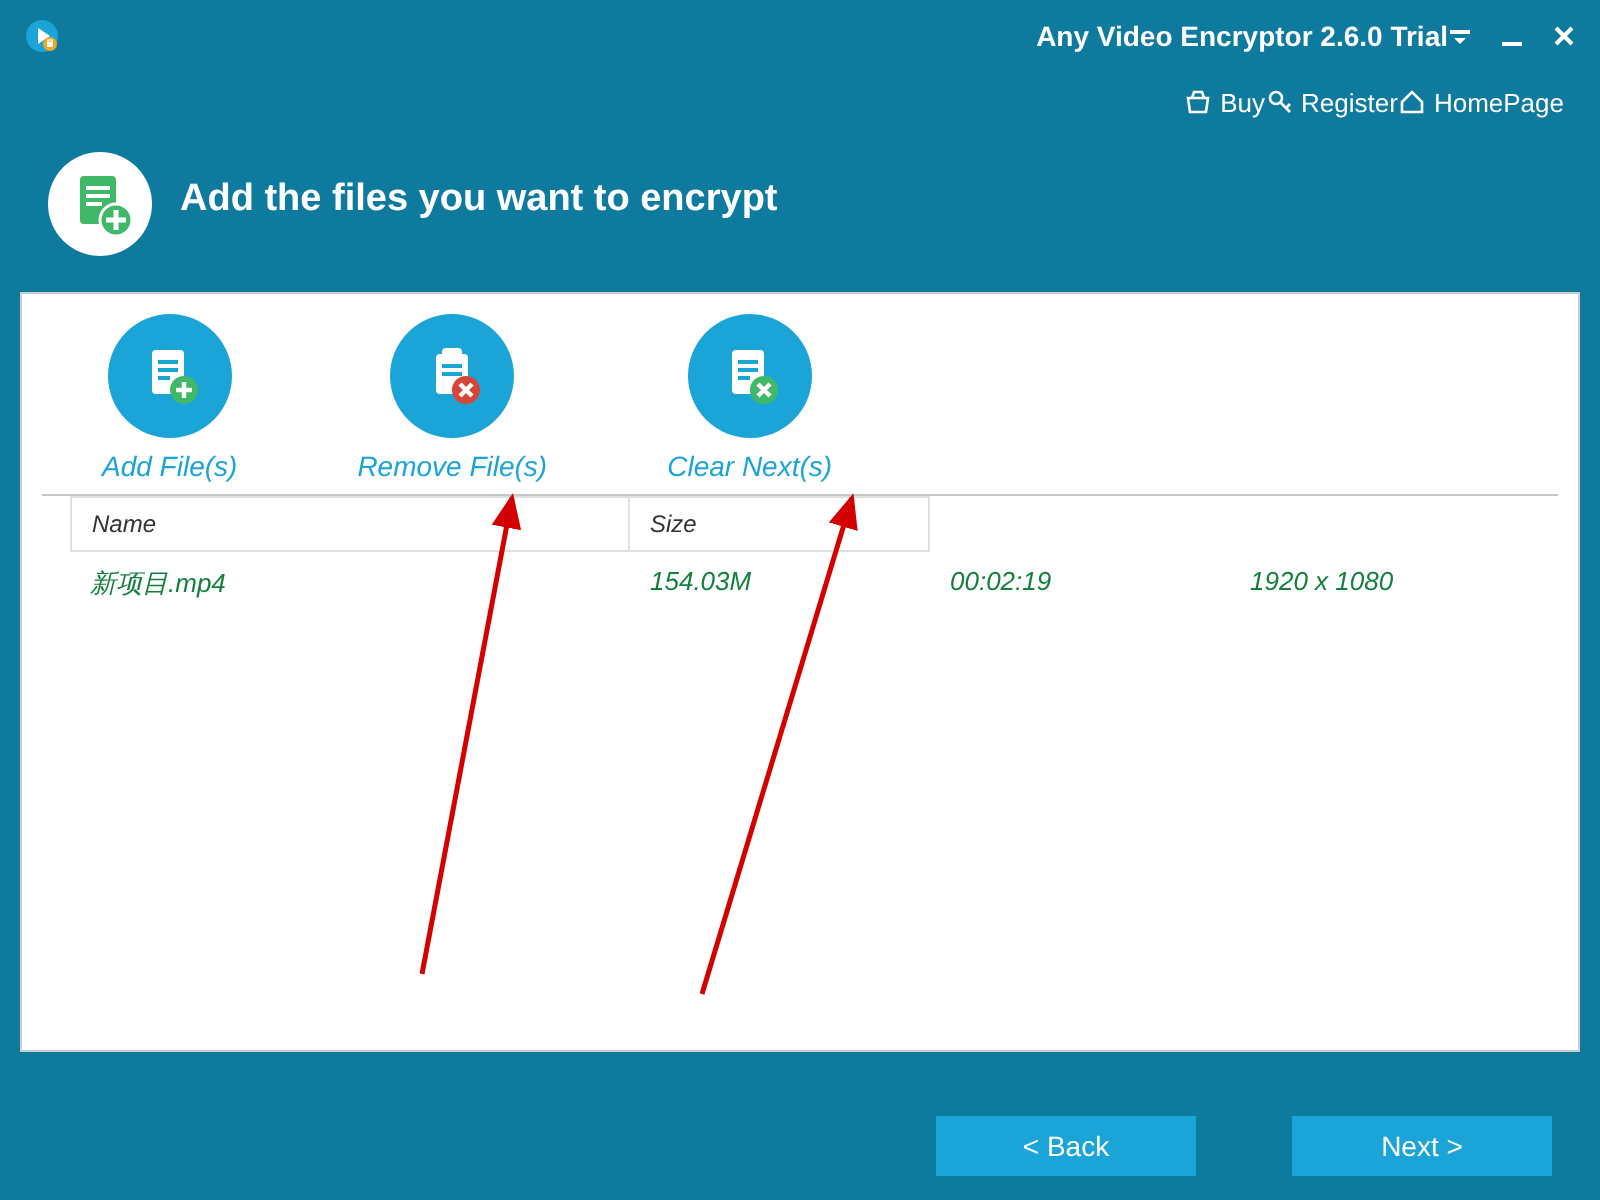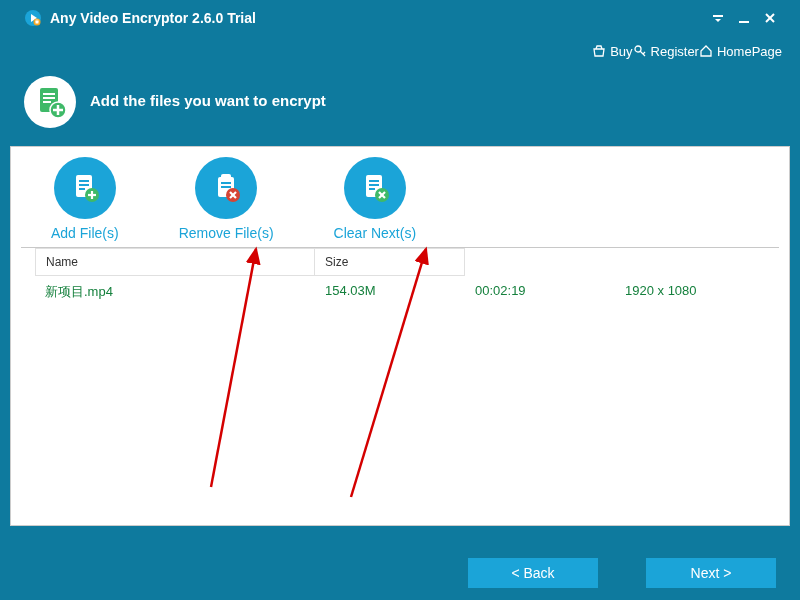--- a/index.html
+++ b/index.html
@@ -1,33 +1,33 @@
 <!DOCTYPE html>
 <html><head>
 <meta charset="utf-8">
 <style>
 * { margin: 0; padding: 0; box-sizing: border-box; font-family: "Segoe UI", Arial, sans-serif; }
 body { width: 800px; height: 600px; background: #0e7a9e; overflow: hidden; position: relative; }
 
-.titlebar { height: 36px; display: flex; align-items: center; padding: 0 24px; color: #fff; }
+.titlebar { height: 36px; display: flex; align-items: center; padding: 0 12px; color: #fff; text-align: right; }
 .titlebar .app-icon { width: 18px; height: 18px; margin-right: 8px; }
 .titlebar .title { font-size: 14px; font-weight: 600; flex: 1; }
 .titlebar .win-controls { display: flex; gap: 14px; }
 .titlebar .win-controls span { cursor: pointer; font-size: 14px; }
 
 .toolbar { height: 30px; display: flex; justify-content: flex-end; align-items: center; padding: 0 18px; }
 .toolbar a { color: #fff; text-decoration: none; font-size: 13px; display: flex; align-items: center; gap: 4px; cursor: pointer; }
 .toolbar .ticon { display: inline-block; }
 
 .header { display: flex; align-items: center; gap: 14px; padding: 10px 24px 18px 24px; color: #fff; }
 .header .hicon { width: 52px; height: 52px; border-radius: 50%; background: #fff; display: flex; align-items: center; justify-content: center; flex-shrink: 0; }
-.header h1 { font-size: 15px; font-weight: 600; margin-bottom: 4px; }
+.header h1 { font-size: 19px; font-weight: 600; margin-bottom: 4px; }
 .header p { font-size: 13px; opacity: 0.95; }
 
-.panel { background: #fff; margin: 0 10px; height: 380px; border: 1px solid #ccc; position: relative; }
+.panel { background: #fff; margin: 0 10px; height: 380px; border: 1px solid #ccc; position: relative; font-style: italic; }
 
 .actions { display: flex; gap: 60px; padding: 10px 40px 6px 40px; }
 .action { display: flex; flex-direction: column; align-items: center; cursor: pointer; }
 .action .circle { width: 62px; height: 62px; border-radius: 50%; background: #1ba4d8; display: flex; align-items: center; justify-content: center; margin-bottom: 6px; }
 .action .label { color: #1ba4d8; font-size: 14px; }
 
 .table { border-top: 1px solid #c8c8c8; margin: 0 10px; }
 .table-row { display: flex; border-bottom: 1px solid transparent; }
 .table-head { background: #fff; }
 .table-head .cell { font-size: 12px; color: #333; padding: 6px 10px; border-right: 1px solid #e0e0e0; border-top: 1px solid #e0e0e0; border-bottom: 1px solid #e0e0e0; }

